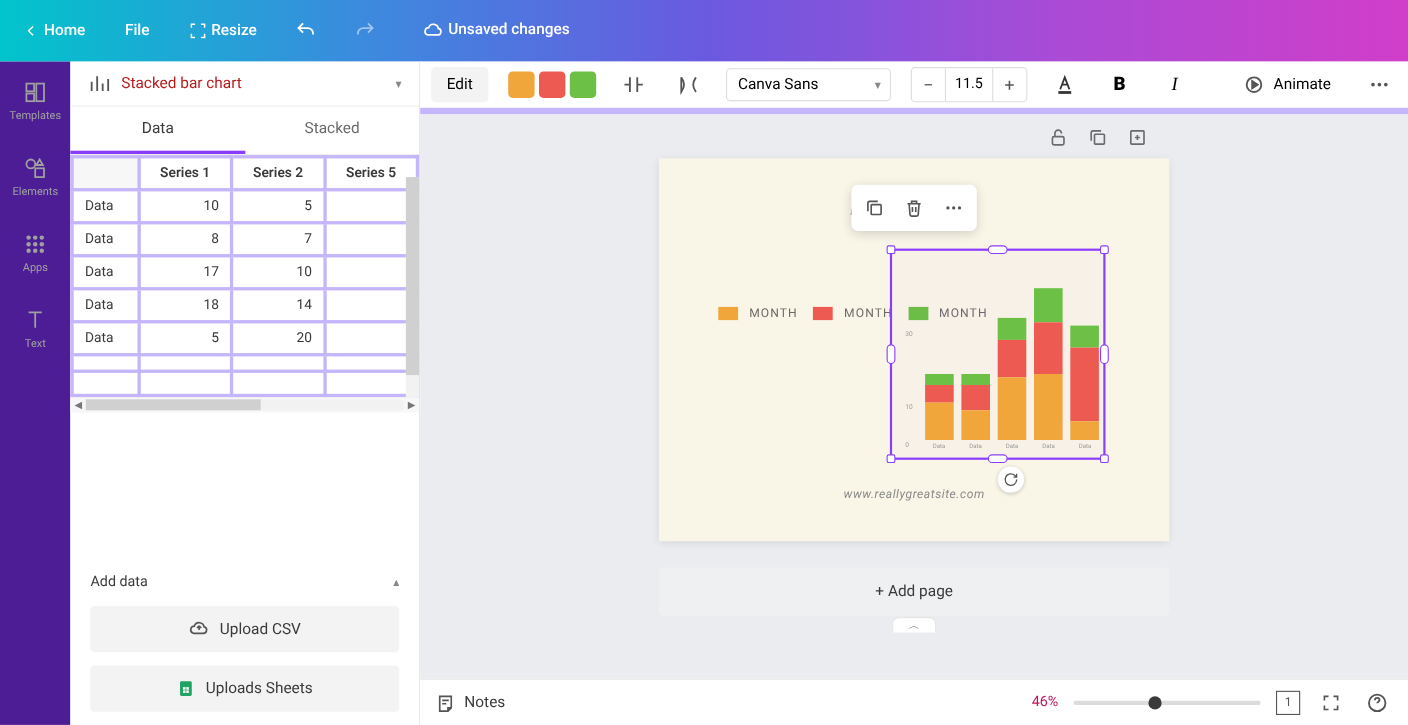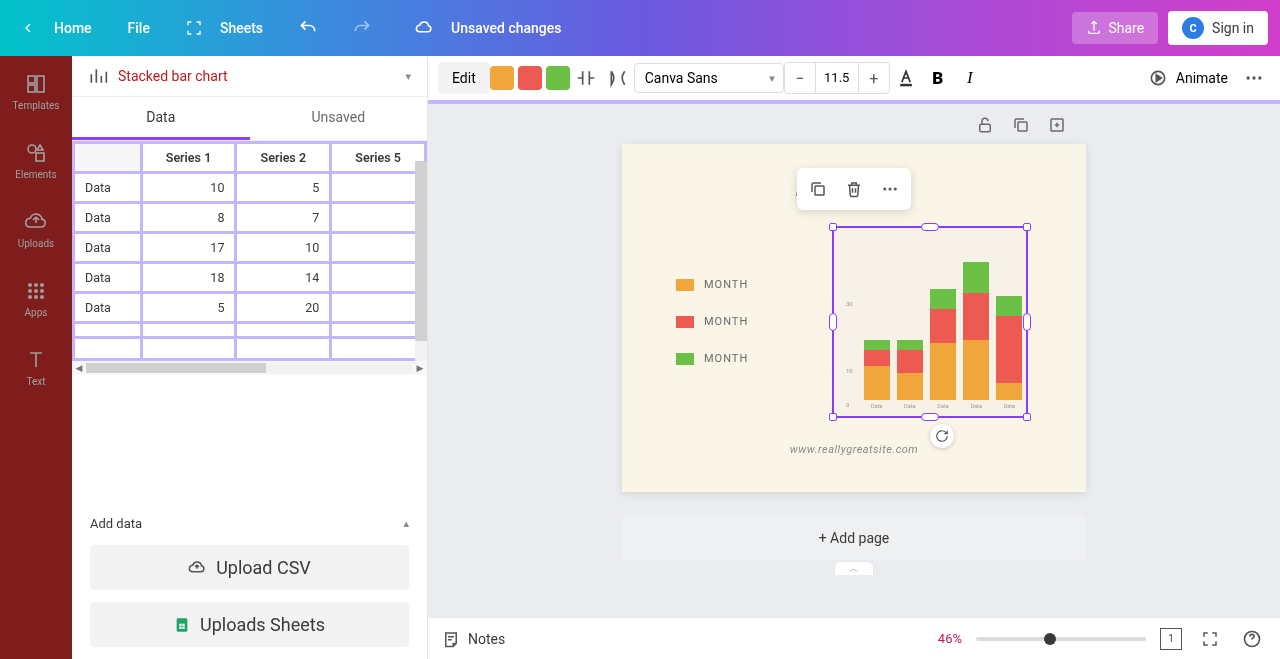--- a/index.html
+++ b/index.html
@@ -2,31 +2,31 @@
 <html><head>
 <meta charset="utf-8">
 <style>
 * { margin: 0; padding: 0; box-sizing: border-box; font-family: -apple-system, BlinkMacSystemFont, "Segoe UI", Roboto, sans-serif; }
 body { width: 1280px; height: 659px; overflow: hidden; background: #fff; }
 
 
 .topbar { height: 56px; background: linear-gradient(90deg, #01c4cb 0%, #3a8cde 25%, #6a5ae0 50%, #a94bd6 75%, #d13ec9 100%); display: flex; align-items: center; padding: 0 12px; color: #fff; gap: 14px; }
 .topbar .left { display: flex; align-items: center; gap: 20px; }
 .topbar .right { margin-left: auto; display: flex; align-items: center; gap: 10px; }
-.tb-item { display: flex; align-items: center; gap: 18px; font-size: 14px; font-weight: 500; cursor: pointer; padding: 6px 8px; border-radius: 4px; }
+.tb-item { display: flex; gap: 4px; font-size: 14px; font-weight: 500; cursor: pointer; padding: 6px 8px; border-radius: 4px; }
 .tb-icon-btn { width: 34px; height: 34px; display: flex; align-items: center; justify-content: center; cursor: pointer; border-radius: 4px; }
 .share-btn { background: rgba(255,255,255,0.25); padding: 8px 14px; border-radius: 4px; display: flex; gap: 6px; align-items: center; font-size: 14px; cursor: pointer; }
 .signin-btn { background: #fff; color: #3a3a3a; padding: 6px 14px; border-radius: 4px; display: flex; gap: 8px; align-items: center; font-size: 14px; cursor: pointer; }
 .avatar-circle { width: 22px; height: 22px; border-radius: 50%; background: #2c7be5; display: flex; align-items: center; justify-content: center; color: #fff; font-size: 11px; font-weight: bold; }
 
 
 .main { display: flex; height: 603px; }
 
 
-.leftnav { width: 72px; background: #7f1d1d; display: flex; flex-direction: column; align-items: center; padding-top: 10px; gap: 18px; }
+.leftnav { width: 72px; background: #4c1d95; display: flex; flex-direction: column; align-items: center; padding-top: 10px; gap: 18px; }
 .nav-item { color: #a0a0a0; display: flex; flex-direction: column; align-items: center; gap: 4px; font-size: 10px; cursor: pointer; padding: 6px 0; width: 100%; }
 .nav-item svg { width: 24px; height: 24px; }
 
 
 .sidepanel { width: 356px; background: #fff; border-right: 1px solid #e6e6e6; display: flex; flex-direction: column; }
 .chart-type { display: flex; align-items: center; gap: 10px; padding: 10px 16px; border-bottom: 1px solid #eee; }
 .chart-type-name { font-size: 14px; color: #b91c1c; flex: 1; }
 .tabs { display: flex; border-bottom: 1px solid #eee; }
 .tab { flex: 1; text-align: center; padding: 12px 0; font-size: 14px; color: #6b6b6b; cursor: pointer; }
 .tab.active { color: #3a3a3a; border-bottom: 3px solid #8b3dff; }
@@ -38,25 +38,25 @@
 .data-table td.num { text-align: right; color: #3a3a3a; }
 .data-table .corner { background: #f7f7f7; }
 .scroll-v { position: absolute; right: 0; top: 20px; bottom: 0; width: 12px; background: #f2f2f2; }
 .scroll-v .thumb { position: absolute; top: 0; left: 0; right: 0; height: 180px; background: #d0d0d0; }
 .scroll-h { height: 14px; background: #f7f7f7; display: flex; align-items: center; }
 .scroll-h .arrow { width: 14px; height: 14px; display: flex; align-items: center; justify-content: center; font-size: 9px; color: #777; cursor: pointer; }
 .scroll-h .track { flex: 1; height: 10px; background: #f2f2f2; position: relative; }
 .scroll-h .thumb { position: absolute; left: 0; top: 0; bottom: 0; width: 55%; background: #d0d0d0; }
 
 .add-data { padding: 14px 18px; display: flex; align-items: center; justify-content: space-between; font-size: 13px; color: #3a3a3a; cursor: pointer; }
-.big-btn { margin: 0 18px 12px; background: #f3f3f3; border-radius: 4px; padding: 12px; display: flex; align-items: center; justify-content: center; gap: 10px; font-size: 18px; color: #3a3a3a; cursor: pointer; }
+.big-btn { margin: 0 18px 12px; background: #f3f3f3; border-radius: 4px; padding: 12px; display: flex; align-items: center; justify-content: center; gap: 10px; font-size: 14px; color: #3a3a3a; cursor: pointer; }
 
 
 .canvas-area { flex: 1; display: flex; flex-direction: column; background: #fff; }
-.toolbar { height: 48px; border-bottom: 4px solid #c4b5fd; display: flex; align-items: center; padding: 0 10px; gap: 0; }
+.toolbar { height: 48px; border-bottom: 6px solid #c4b5fd; display: flex; align-items: center; padding: 0 10px; gap: 18px; }
 .tool-btn { padding: 8px 14px; background: #f3f3f3; border-radius: 4px; font-size: 14px; cursor: pointer; }
 .swatches { display: flex; gap: 4px; }
 .swatch { width: 24px; height: 24px; border-radius: 4px; }
 .tool-icon { width: 32px; height: 32px; display: flex; align-items: center; justify-content: center; cursor: pointer; border-radius: 4px; }
 .font-select { border: 1px solid #ddd; border-radius: 4px; padding: 6px 28px 6px 10px; font-size: 14px; display: flex; align-items: center; gap: 8px; cursor: pointer; position: relative; min-width: 150px; }
 .font-select::after { content: "▾"; position: absolute; right: 8px; color: #888; font-size: 11px; }
 .size-group { display: flex; border: 1px solid #ddd; border-radius: 4px; overflow: hidden; }
 .size-btn { width: 30px; height: 30px; display: flex; align-items: center; justify-content: center; cursor: pointer; font-size: 16px; color: #555; }
 .size-val { width: 44px; text-align: center; border-left: 1px solid #ddd; border-right: 1px solid #ddd; line-height: 30px; font-size: 13px; }
 .animate-btn { display: flex; align-items: center; gap: 8px; font-size: 14px; cursor: pointer; padding: 6px 10px; }
@@ -77,21 +77,21 @@
 .chart-box .handle.tl { left: -5px; top: -5px; }
 .chart-box .handle.tr { right: -5px; top: -5px; }
 .chart-box .handle.bl { left: -5px; bottom: -5px; }
 .chart-box .handle.br { right: -5px; bottom: -5px; }
 .chart-box .handle.tm { left: 50%; top: -5px; transform: translateX(-50%); width: 18px; border-radius: 4px;}
 .chart-box .handle.bm { left: 50%; bottom: -5px; transform: translateX(-50%); width: 18px; border-radius:4px;}
 .chart-box .handle.lm { left: -5px; top: 50%; transform: translateY(-50%); height: 18px; border-radius:4px;}
 .chart-box .handle.rm { right: -5px; top: 50%; transform: translateY(-50%); height: 18px; border-radius:4px;}
 .rotate-handle { position: absolute; left: 50%; bottom: -48px; transform: translateX(-50%); width: 24px; height: 24px; background: #fff; border-radius: 50%; box-shadow: 0 1px 4px rgba(0,0,0,0.2); display:flex; align-items:center; justify-content:center; cursor:pointer; }
 
-.legend { position: absolute; left: 54px; top: 134px; display: flex; flex-direction: column; gap: 24px; }
+.legend { position: absolute; left: 54px; top: 134px; display: flex; flex-direction: row; gap: 14px; }
 .legend-item { display: flex; align-items: center; gap: 10px; font-size: 11px; letter-spacing: 1px; color: #6b6b6b; }
 .legend-sw { width: 18px; height: 12px; }
 
 .bars-area { position: absolute; left: 14px; right: 4px; top: 8px; bottom: 16px; }
 .axis-label { position: absolute; font-size: 6px; color: #9a9a9a; }
 .bar-col { position: absolute; bottom: 0; width: 26px; display: flex; flex-direction: column-reverse; }
 .bar-seg { width: 100%; }
 .bar-xlabel { position: absolute; font-size: 5.5px; color: #9a9a9a; bottom: -9px; width: 26px; text-align: center; }
 
 
@@ -124,49 +124,37 @@
         </svg>
       <span>Home</span>
     </div>
     <div class="tb-item">
         <span>File</span>
       </div>
     <div class="tb-item">
       <svg width="16" height="16" viewBox="0 0 24 24" fill="none" stroke="#fff" stroke-width="2">
           <path d="M8 3H3v5M16 3h5v5M8 21H3v-5M16 21h5v-5"></path>
         </svg>
-      <span>Sheets</span>
+      <span>Resize</span>
     </div>
     <div class="tb-icon-btn">
         <svg width="20" height="20" viewBox="0 0 24 24" fill="none" stroke="#fff" stroke-width="2">
           <path d="M9 14l-5-5 5-5M4 9h10a6 6 0 016 6v1"></path>
         </svg>
       </div>
     <div class="tb-icon-btn" style="opacity:.5">
         <svg width="20" height="20" viewBox="0 0 24 24" fill="none" stroke="#fff" stroke-width="2">
           <path d="M15 14l5-5-5-5M20 9H10a6 6 0 00-6 6v1"></path>
         </svg>
       </div>
     <div class="tb-item" style="margin-left:8px">
       <svg width="18" height="18" viewBox="0 0 24 24" fill="none" stroke="#fff" stroke-width="2">
           <path d="M18 10a6 6 0 00-11.7-1.8A4.5 4.5 0 005 17h12a4 4 0 001-7.9z"></path>
         </svg>
       <span>Unsaved changes</span>
-    </div>
-  </div>
-  <div class="right">
-    <div class="share-btn">
-      <svg width="16" height="16" viewBox="0 0 24 24" fill="none" stroke="#fff" stroke-width="2">
-          <path d="M4 16v2a2 2 0 002 2h12a2 2 0 002-2v-2M16 6l-4-4-4 4M12 2v14"></path>
-        </svg>
-      <span>Share</span>
-    </div>
-    <div class="signin-btn">
-      <div class="avatar-circle">C</div>
-      <span>Sign in</span>
     </div>
   </div>
 </div>
 
 <div class="main">
 
   <div class="leftnav">
     <div class="nav-item">
       <svg viewBox="0 0 24 24" fill="none" stroke="currentColor" stroke-width="1.6">
           <rect x="4" y="4" width="7" height="7"></rect>
@@ -175,26 +163,20 @@
         </svg>
       <span>Templates</span>
     </div>
     <div class="nav-item">
       <svg viewBox="0 0 24 24" fill="none" stroke="currentColor" stroke-width="1.6">
           <circle cx="8" cy="8" r="4"></circle>
           <rect x="12" y="12" width="8" height="8"></rect>
           <path d="M16 4l3 5h-6z"></path>
         </svg>
       <span>Elements</span>
-    </div>
-    <div class="nav-item">
-      <svg viewBox="0 0 24 24" fill="none" stroke="currentColor" stroke-width="1.6">
-          <path d="M18 10a6 6 0 00-11.7-1.8A4.5 4.5 0 005 17h12a4 4 0 001-7.9zM12 13V7m0 0l-3 3m3-3l3 3"></path>
-        </svg>
-      <span>Uploads</span>
     </div>
     <div class="nav-item">
       <svg viewBox="0 0 24 24" fill="currentColor">
           <circle cx="6" cy="6" r="2"></circle>
           <circle cx="12" cy="6" r="2"></circle>
           <circle cx="18" cy="6" r="2"></circle>
           <circle cx="6" cy="12" r="2"></circle>
           <circle cx="12" cy="12" r="2"></circle>
           <circle cx="18" cy="12" r="2"></circle>
           <circle cx="6" cy="18" r="2"></circle>
@@ -214,21 +196,21 @@
   <div class="sidepanel">
     <div class="chart-type">
       <svg width="20" height="20" viewBox="0 0 24 24" fill="none" stroke="#555" stroke-width="2">
           <path d="M4 20V10M10 20V4M16 20v-8M22 20V7"></path>
         </svg>
       <span class="chart-type-name">Stacked bar chart</span>
       <span style="color:#888;font-size:11px">▾</span>
     </div>
     <div class="tabs">
       <div class="tab active">Data</div>
-      <div class="tab">Unsaved</div>
+      <div class="tab">Stacked</div>
     </div>
     <div class="table-wrap">
       <table class="data-table">
         <tbody>
             <tr>
           <th class="corner"></th>
           <th>Series 1</th>
           <th>Series 2</th>
           <th>Series 5</th>
         </tr>

